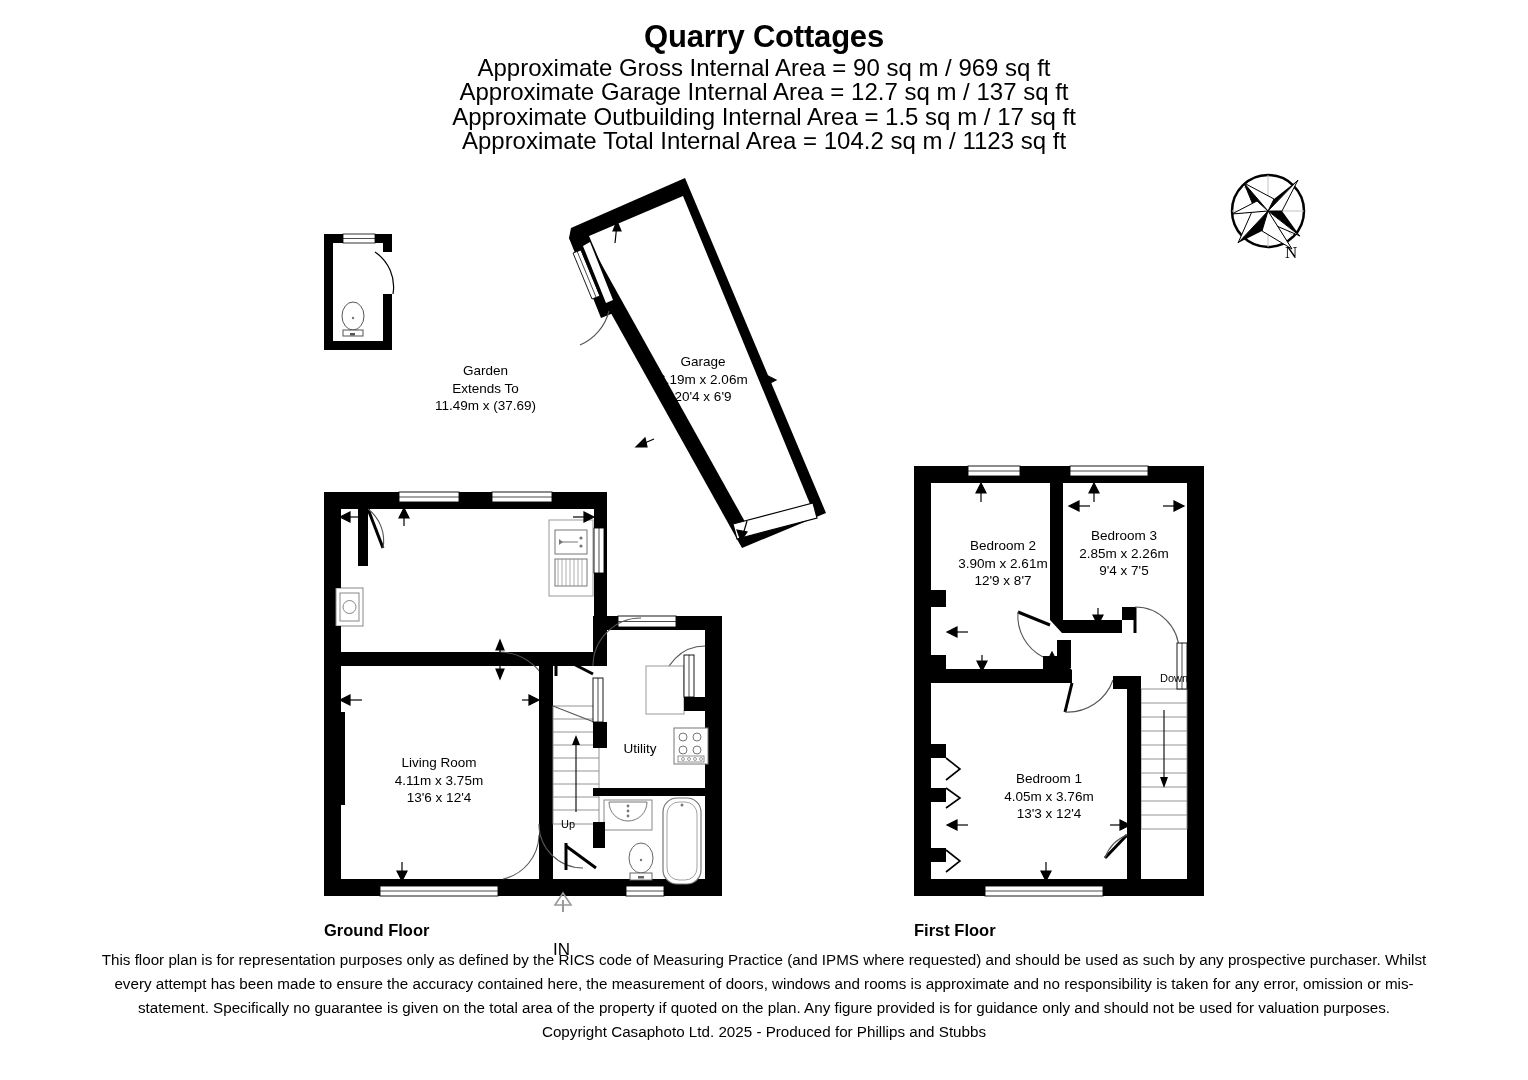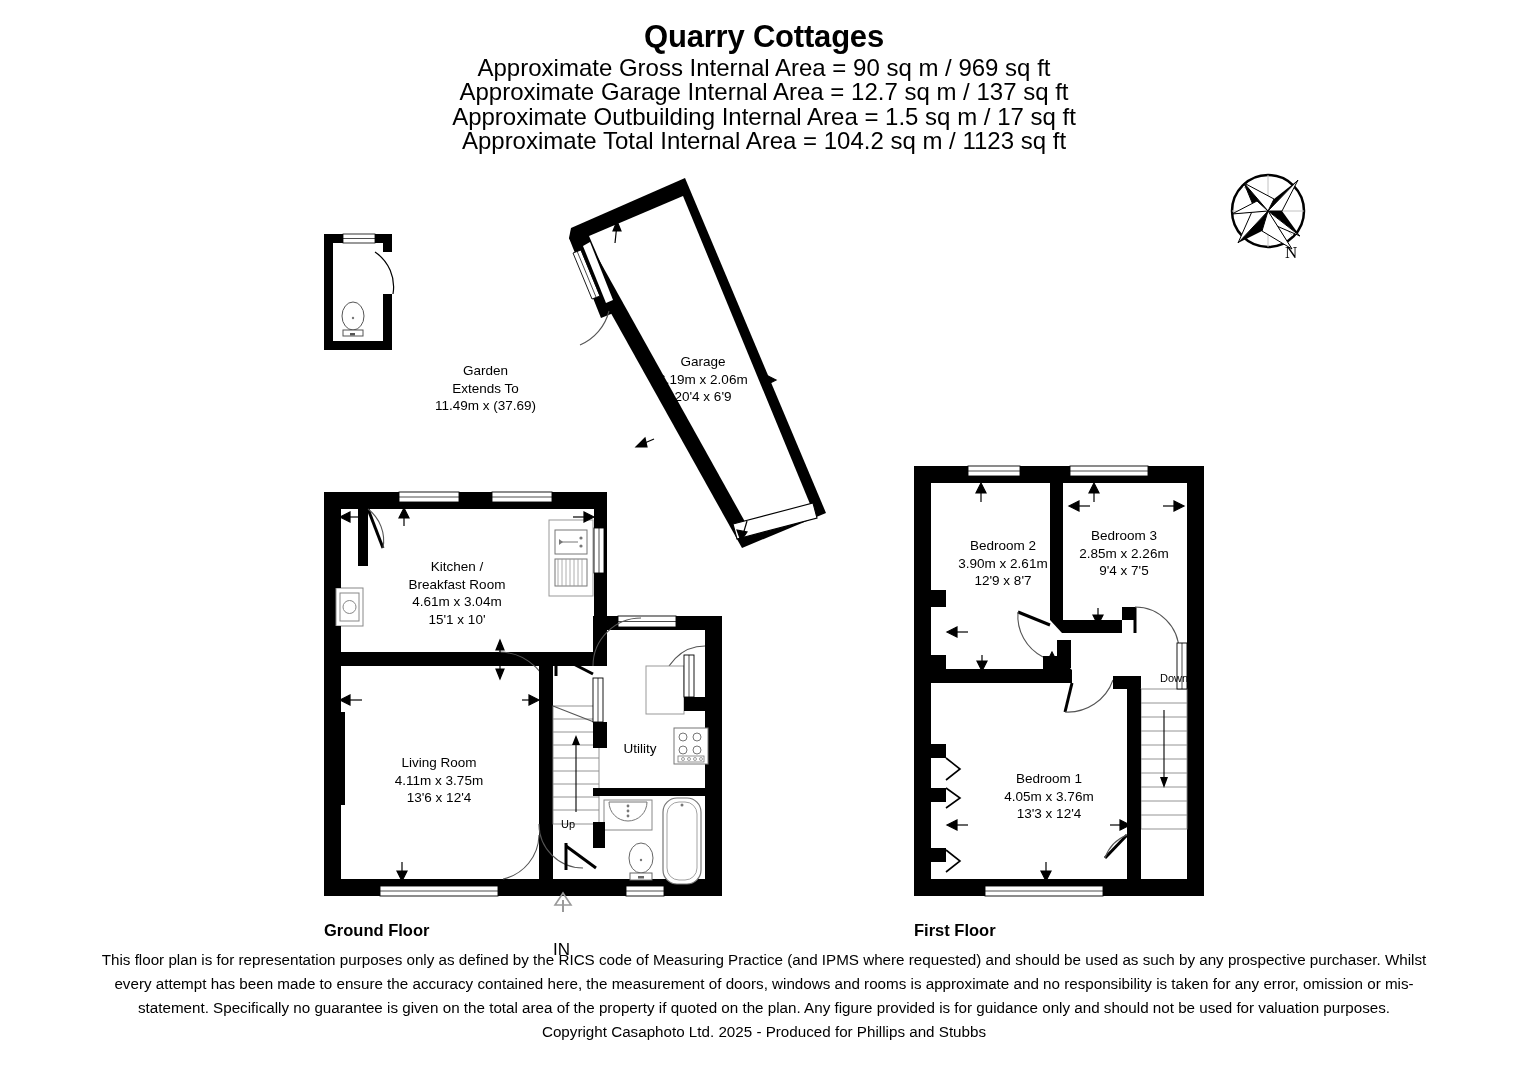--- a/index.html
+++ b/index.html
@@ -501,26 +501,20 @@
     <span class="rl-m">Extends To</span>
     <span class="rl-ft">11.49m x (37.69)</span>
   </div>
 
   <div class="room-label" style="left:638px; top:353px; width:130px;">
     <span class="rl-name">Garage</span>
     <span class="rl-m">6.19m x 2.06m</span>
     <span class="rl-ft">20'4 x 6'9</span>
   </div>
 
-  <div class="room-label" style="left:392px; top:558px; width:130px;">
-    <span class="rl-name">Kitchen /</span>
-    <span class="rl-name">Breakfast Room</span>
-    <span class="rl-m">4.61m x 3.04m</span>
-    <span class="rl-ft">15'1 x 10'</span>
-  </div>
 
   <div class="room-label" style="left:374px; top:754px; width:130px;">
     <span class="rl-name">Living Room</span>
     <span class="rl-m">4.11m x 3.75m</span>
     <span class="rl-ft">13'6 x 12'4</span>
   </div>
 
   <div class="room-label" style="left:610px; top:740px; width:60px;">
     <span class="rl-name">Utility</span>
   </div>

